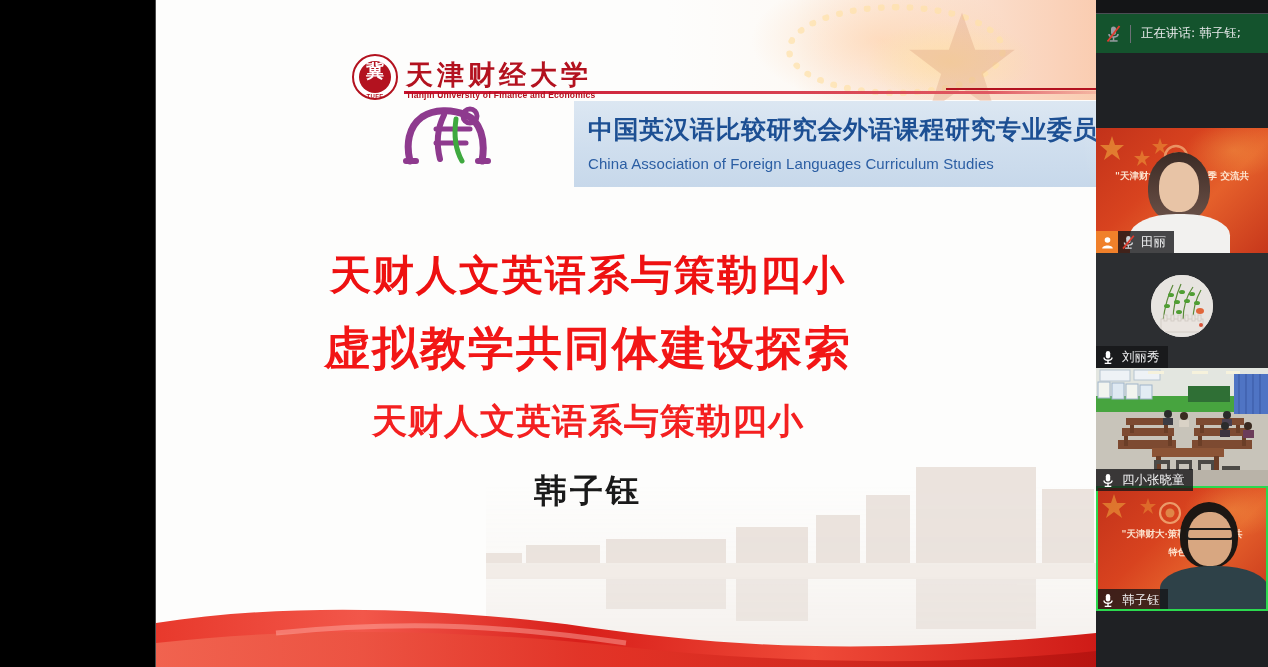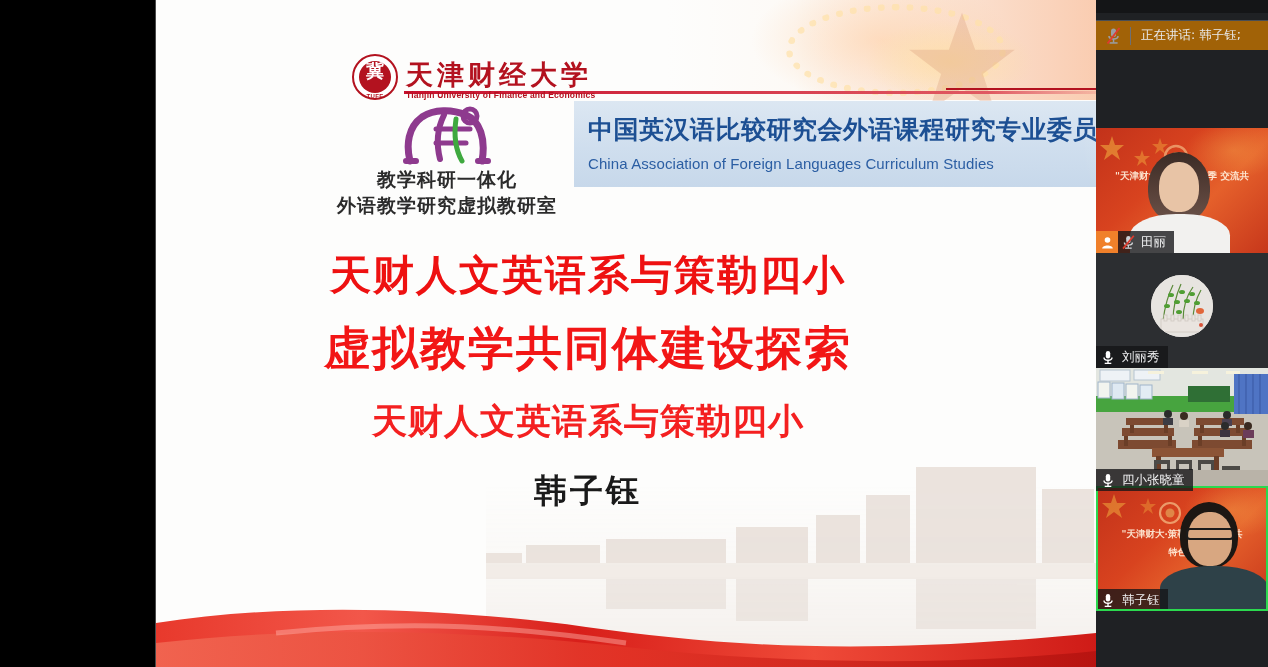--- a/index.html
+++ b/index.html
@@ -172,25 +172,24 @@
   
   .panel {
     position: absolute; left: 1096px; top: 0; width: 172px; height: 667px;
     background: #1f2124;
   }
   .panel-top-gap {
     position: absolute; left: 0; top: 0; width: 172px; height: 13px;
     background: #141517;
   }
   .speaking-bar {
-    position: absolute; left: 0; top: 13px; width: 172px; height: 30px;
-    background: #a16207;
+    position: absolute; left: 0; top: 13px; width: 172px; height: 40px;
+    background: #14532d;
     display: flex; align-items: center; gap: 0;
     border-top: 1px solid #4a4e54;
-    margin-top: 7px;
   }
   .speaking-icon {
     width: 34px; display: flex; align-items: center; justify-content: center;
   }
   .speaking-sep {
     width: 1px; height: 18px; background: #6c7076;
   }
   .speaking-text {
     flex: 1; padding-left: 10px; color: #e9eaec; font-size: 12.5px;
     white-space: nowrap; overflow: hidden;
@@ -296,24 +295,20 @@
       <div class="vlab-glyph">
         <svg width="110" height="60" viewBox="0 0 110 60">
           <path d="M18 56 C14 40 16 22 30 12 C42 4 60 4 74 10 C88 16 94 34 90 56" fill="none" stroke="#8e3a8e" stroke-width="7" stroke-linecap="round"></path>
           <path d="M52 10 C46 22 44 38 48 54" fill="none" stroke="#8e3a8e" stroke-width="6" stroke-linecap="round"></path>
           <path d="M44 24 L78 24" stroke="#8e3a8e" stroke-width="5" stroke-linecap="round"></path>
           <path d="M44 38 L74 38" stroke="#8e3a8e" stroke-width="5" stroke-linecap="round"></path>
           <path d="M64 14 C62 28 62 42 70 56" fill="none" stroke="#3fa93f" stroke-width="5" stroke-linecap="round"></path>
           <circle cx="78" cy="11" r="7" fill="none" stroke="#8e3a8e" stroke-width="5"></circle>
           <path d="M14 56 L24 56 M86 56 L96 56" stroke="#8e3a8e" stroke-width="6" stroke-linecap="round"></path>
         </svg>
-      </div>
-      <div class="vlab-text">
-        <div>教学科研一体化</div>
-        <div>外语教学研究虚拟教研室</div>
       </div>
     </div>
 
     <div class="caflcs">
       <div class="caflcs-wm"></div>
       <div class="caflcs-txt">
         <div class="caflcs-cn">中国英汉语比较研究会外语课程研究专业委员会</div>
         <div class="caflcs-en">China Association of Foreign Languages Curriculum Studies</div>
       </div>
     </div>

